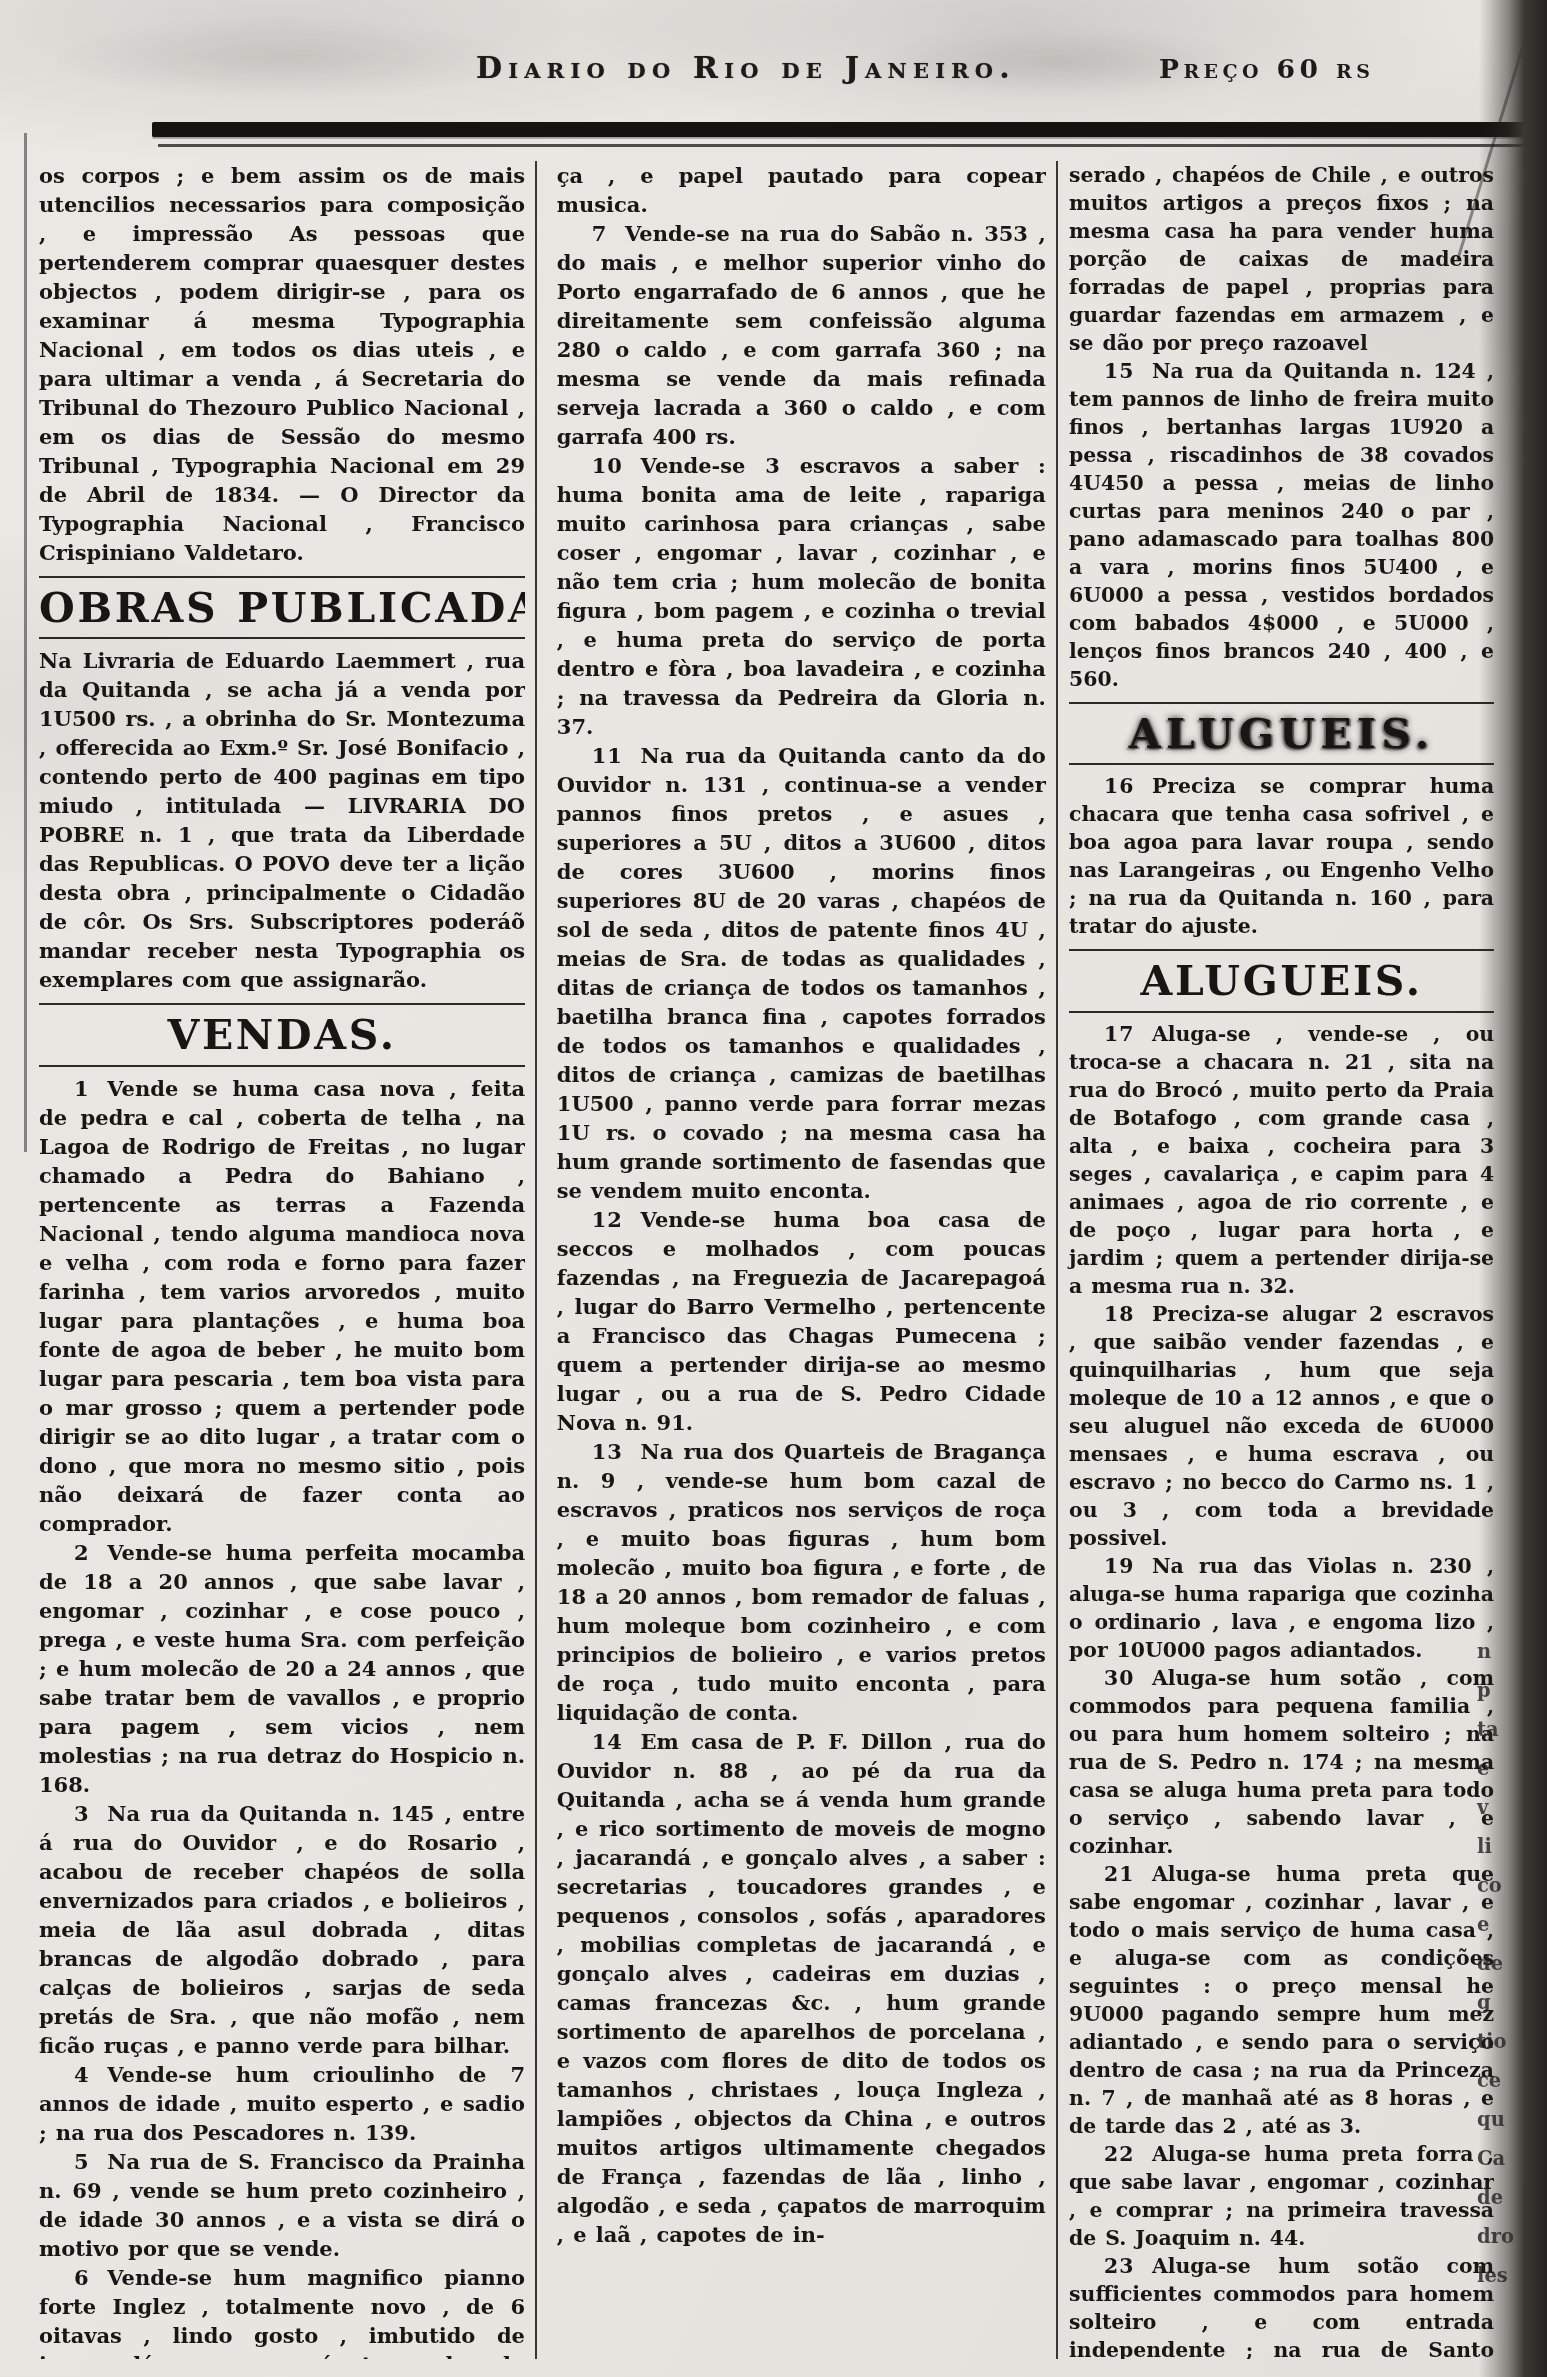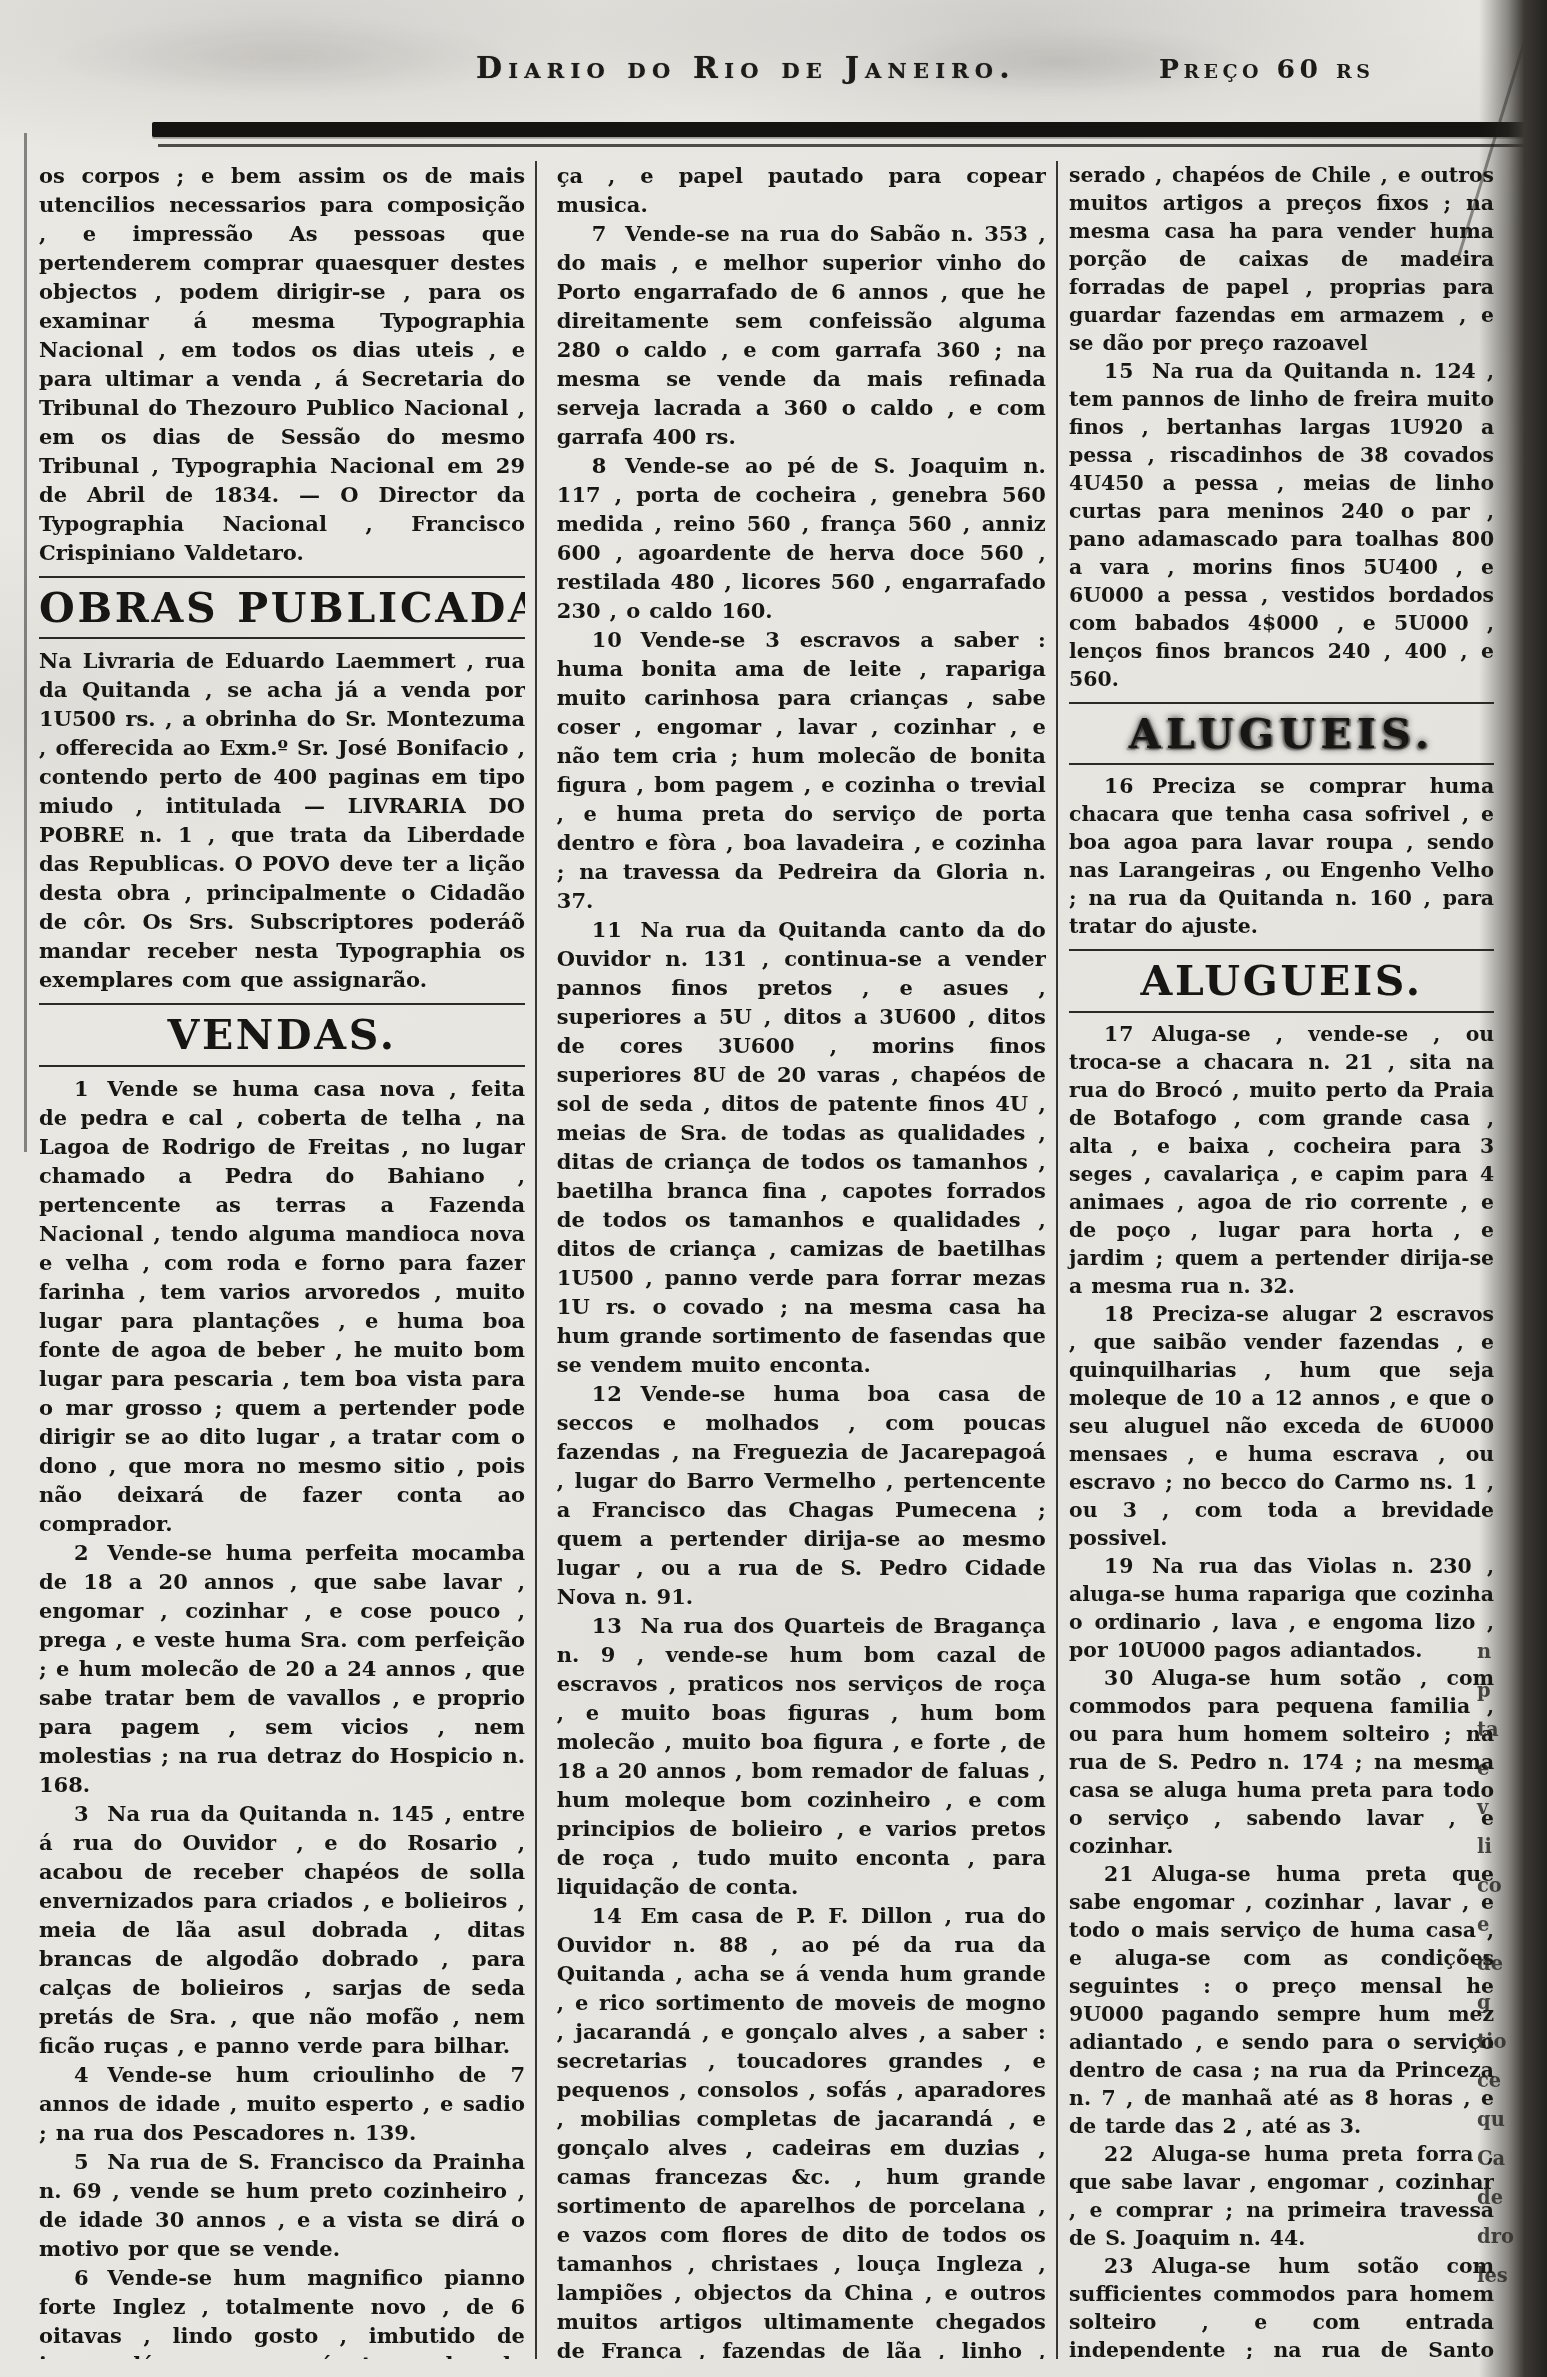--- a/index.html
+++ b/index.html
@@ -88,21 +88,20 @@
         <p class="item"><span class="num">1</span>Vende se huma casa nova , feita de pedra e cal , coberta de telha , na Lagoa de Rodrigo de Freitas , no lugar chamado a Pedra do Bahiano , pertencente as terras a Fazenda Nacional , tendo alguma mandioca nova e velha , com roda e forno para fazer farinha , tem varios arvoredos , muito lugar para plantações , e huma boa fonte de agoa de beber , he muito bom lugar para pescaria , tem boa vista para o mar grosso ; quem a pertender pode dirigir se ao dito lugar , a tratar com o dono , que mora no mesmo sitio , pois não deixará de fazer conta ao comprador.</p>
         <p class="item"><span class="num">2</span>Vende-se huma perfeita mocamba de 18 a 20 annos , que sabe lavar , engomar , cozinhar , e cose pouco , prega , e veste huma Sra. com perfeição ; e hum molecão de 20 a 24 annos , que sabe tratar bem de vavallos , e proprio para pagem , sem vicios , nem molestias ; na rua detraz do Hospicio n. 168.</p>
         <p class="item"><span class="num">3</span>Na rua da Quitanda n. 145 , entre á rua do Ouvidor , e do Rosario , acabou de receber chapéos de solla envernizados para criados , e bolieiros , meia de lãa asul dobrada , ditas brancas de algodão dobrado , para calças de bolieiros , sarjas de seda pretás de Sra. , que não mofão , nem ficão ruças , e panno verde para bilhar.</p>
         <p class="item"><span class="num">4</span>Vende-se hum crioulinho de 7 annos de idade , muito esperto , e sadio ; na rua dos Pescadores n. 139.</p>
         <p class="item"><span class="num">5</span>Na rua de S. Francisco da Prainha n. 69 , vende se hum preto cozinheiro , de idade 30 annos , e a vista se dirá o motivo por que se vende.</p>
         <p class="item"><span class="num">6</span>Vende-se hum magnifico pianno forte Inglez , totalmente novo , de 6 oitavas , lindo gosto , imbutido de jacarandá , com os pés torneados do mais rico gosto , superiores vozes , o qual foi feito de encomenda ; na rua do Cano n. 40 , onde ha huma grande porção de musica , pelo preço de Fran-</p>
       </div>
     <div class="col c2">
         <p class="ad">ça , e papel pautado para copear musica.</p>
         <p class="item"><span class="num">7</span>Vende-se na rua do Sabão n. 353 , do mais , e melhor superior vinho do Porto engarrafado de 6 annos , que he direitamente sem confeissão alguma 280 o caldo , e com garrafa 360 ; na mesma se vende da mais refinada serveja lacrada a 360 o caldo , e com garrafa 400 rs.</p>
-        <p class="item"><span class="num">8</span>Vende-se ao pé de S. Joaquim n. 117 , porta de cocheira , genebra 560 medida , reino 560 , frança 560 , anniz 600 , agoardente de herva doce 560 , restilada 480 , licores 560 , engarrafado 230 , o caldo 160.</p>
         <p class="item"><span class="num">10</span>Vende-se 3 escravos a saber : huma bonita ama de leite , rapariga muito carinhosa para crianças , sabe coser , engomar , lavar , cozinhar , e não tem cria ; hum molecão de bonita figura , bom pagem , e cozinha o trevial , e huma preta do serviço de porta dentro e fòra , boa lavadeira , e cozinha ; na travessa da Pedreira da Gloria n. 37.</p>
         <p class="item"><span class="num">11</span>Na rua da Quitanda canto da do Ouvidor n. 131 , continua-se a vender pannos finos pretos , e asues , superiores a 5U , ditos a 3U600 , ditos de cores 3U600 , morins finos superiores 8U de 20 varas , chapéos de sol de seda , ditos de patente finos 4U , meias de Sra. de todas as qualidades , ditas de criança de todos os tamanhos , baetilha branca fina , capotes forrados de todos os tamanhos e qualidades , ditos de criança , camizas de baetilhas 1U500 , panno verde para forrar mezas 1U rs. o covado ; na mesma casa ha hum grande sortimento de fasendas que se vendem muito enconta.</p>
         <p class="item"><span class="num">12</span>Vende-se huma boa casa de seccos e molhados , com poucas fazendas , na Freguezia de Jacarepagoá , lugar do Barro Vermelho , pertencente a Francisco das Chagas Pumecena ; quem a pertender dirija-se ao mesmo lugar , ou a rua de S. Pedro Cidade Nova n. 91.</p>
         <p class="item"><span class="num">13</span>Na rua dos Quarteis de Bragança n. 9 , vende-se hum bom cazal de escravos , praticos nos serviços de roça , e muito boas figuras , hum bom molecão , muito boa figura , e forte , de 18 a 20 annos , bom remador de faluas , hum moleque bom cozinheiro , e com principios de bolieiro , e varios pretos de roça , tudo muito enconta , para liquidação de conta.</p>
         <p class="item"><span class="num">14</span>Em casa de P. F. Dillon , rua do Ouvidor n. 88 , ao pé da rua da Quitanda , acha se á venda hum grande , e rico sortimento de moveis de mogno , jacarandá , e gonçalo alves , a saber : secretarias , toucadores grandes , e pequenos , consolos , sofás , aparadores , mobilias completas de jacarandá , e gonçalo alves , cadeiras em duzias , camas francezas &amp;c. , hum grande sortimento de aparelhos de porcelana , e vazos com flores de dito de todos os tamanhos , christaes , louça Ingleza , lampiões , objectos da China , e outros muitos artigos ultimamente chegados de França , fazendas de lãa , linho , algodão , e seda , çapatos de marroquim , e laã , capotes de in-</p>
       </div>
     <div class="col c3">
         <p class="ad">serado , chapéos de Chile , e outros muitos artigos a preços fixos ; na mesma casa ha para vender huma porção de caixas de madeira forradas de papel , proprias para guardar fazendas em armazem , e se dão por preço razoavel</p>
         <p class="item"><span class="num">15</span>Na rua da Quitanda n. 124 , tem pannos de linho de freira muito finos , bertanhas largas 1U920 a pessa , riscadinhos de 38 covados 4U450 a pessa , meias de linho curtas para meninos 240 o par , pano adamascado para toalhas 800 a vara , morins finos 5U400 , e 6U000 a pessa , vestidos bordados com babados 4$000 , e 5U000 , lenços finos brancos 240 , 400 , e 560.</p>
         <div class="heading smudged">ALUGUEIS.</div>

